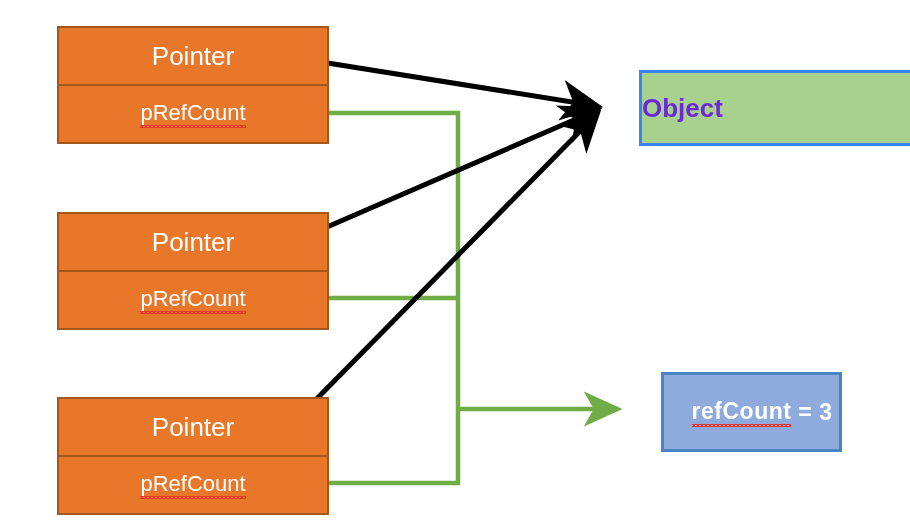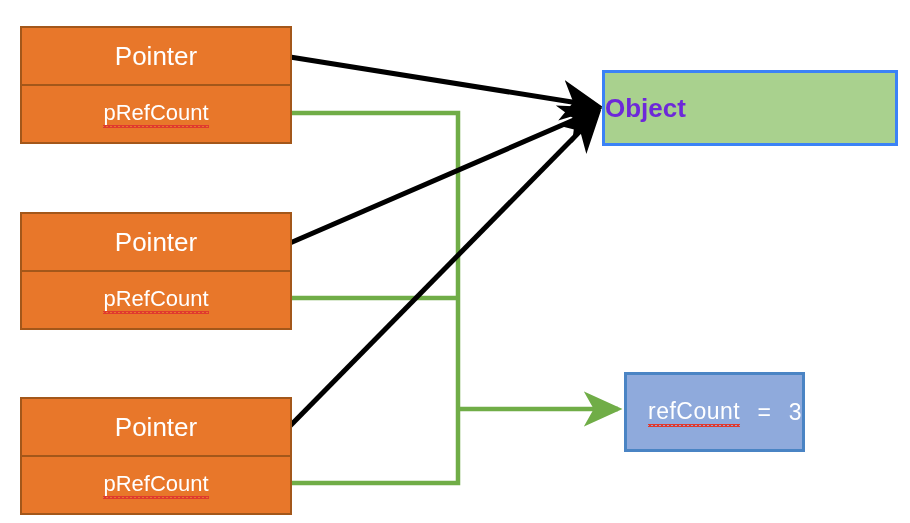--- a/index.html
+++ b/index.html
@@ -25,20 +25,21 @@
     position: absolute;
     left: 0;
     top: 0;
     width: 910px;
     height: 523px;
     pointer-events: none;
   }
   .node {
     position: absolute;
     box-sizing: border-box;
+    margin-left: 37px;
   }
   
   .ptr-struct {
     width: 272px;
     border: 2px solid #A3571A;
     background: #E8772A;
     box-sizing: border-box;
   }
   .ptr-cell {
     box-sizing: border-box;
@@ -90,24 +91,24 @@
     font-size: 26px;
     font-weight: bold;
   }
   
   .refcount-box {
     background: #8FAADC;
     border: 3px solid #4A84C4;
     box-sizing: border-box;
     display: flex;
     align-items: center;
-    justify-content: space-between;
+    justify-content: center;
     color: #ffffff;
     font-size: 23px;
-    font-weight: normal;
+    font-weight: bold;
     letter-spacing: 0.5px;
     padding-left: 21px;
   }
   .refcount-box .rc-eq {
     white-space: pre;
   }
 </style>
 </head>
 <body>
 

